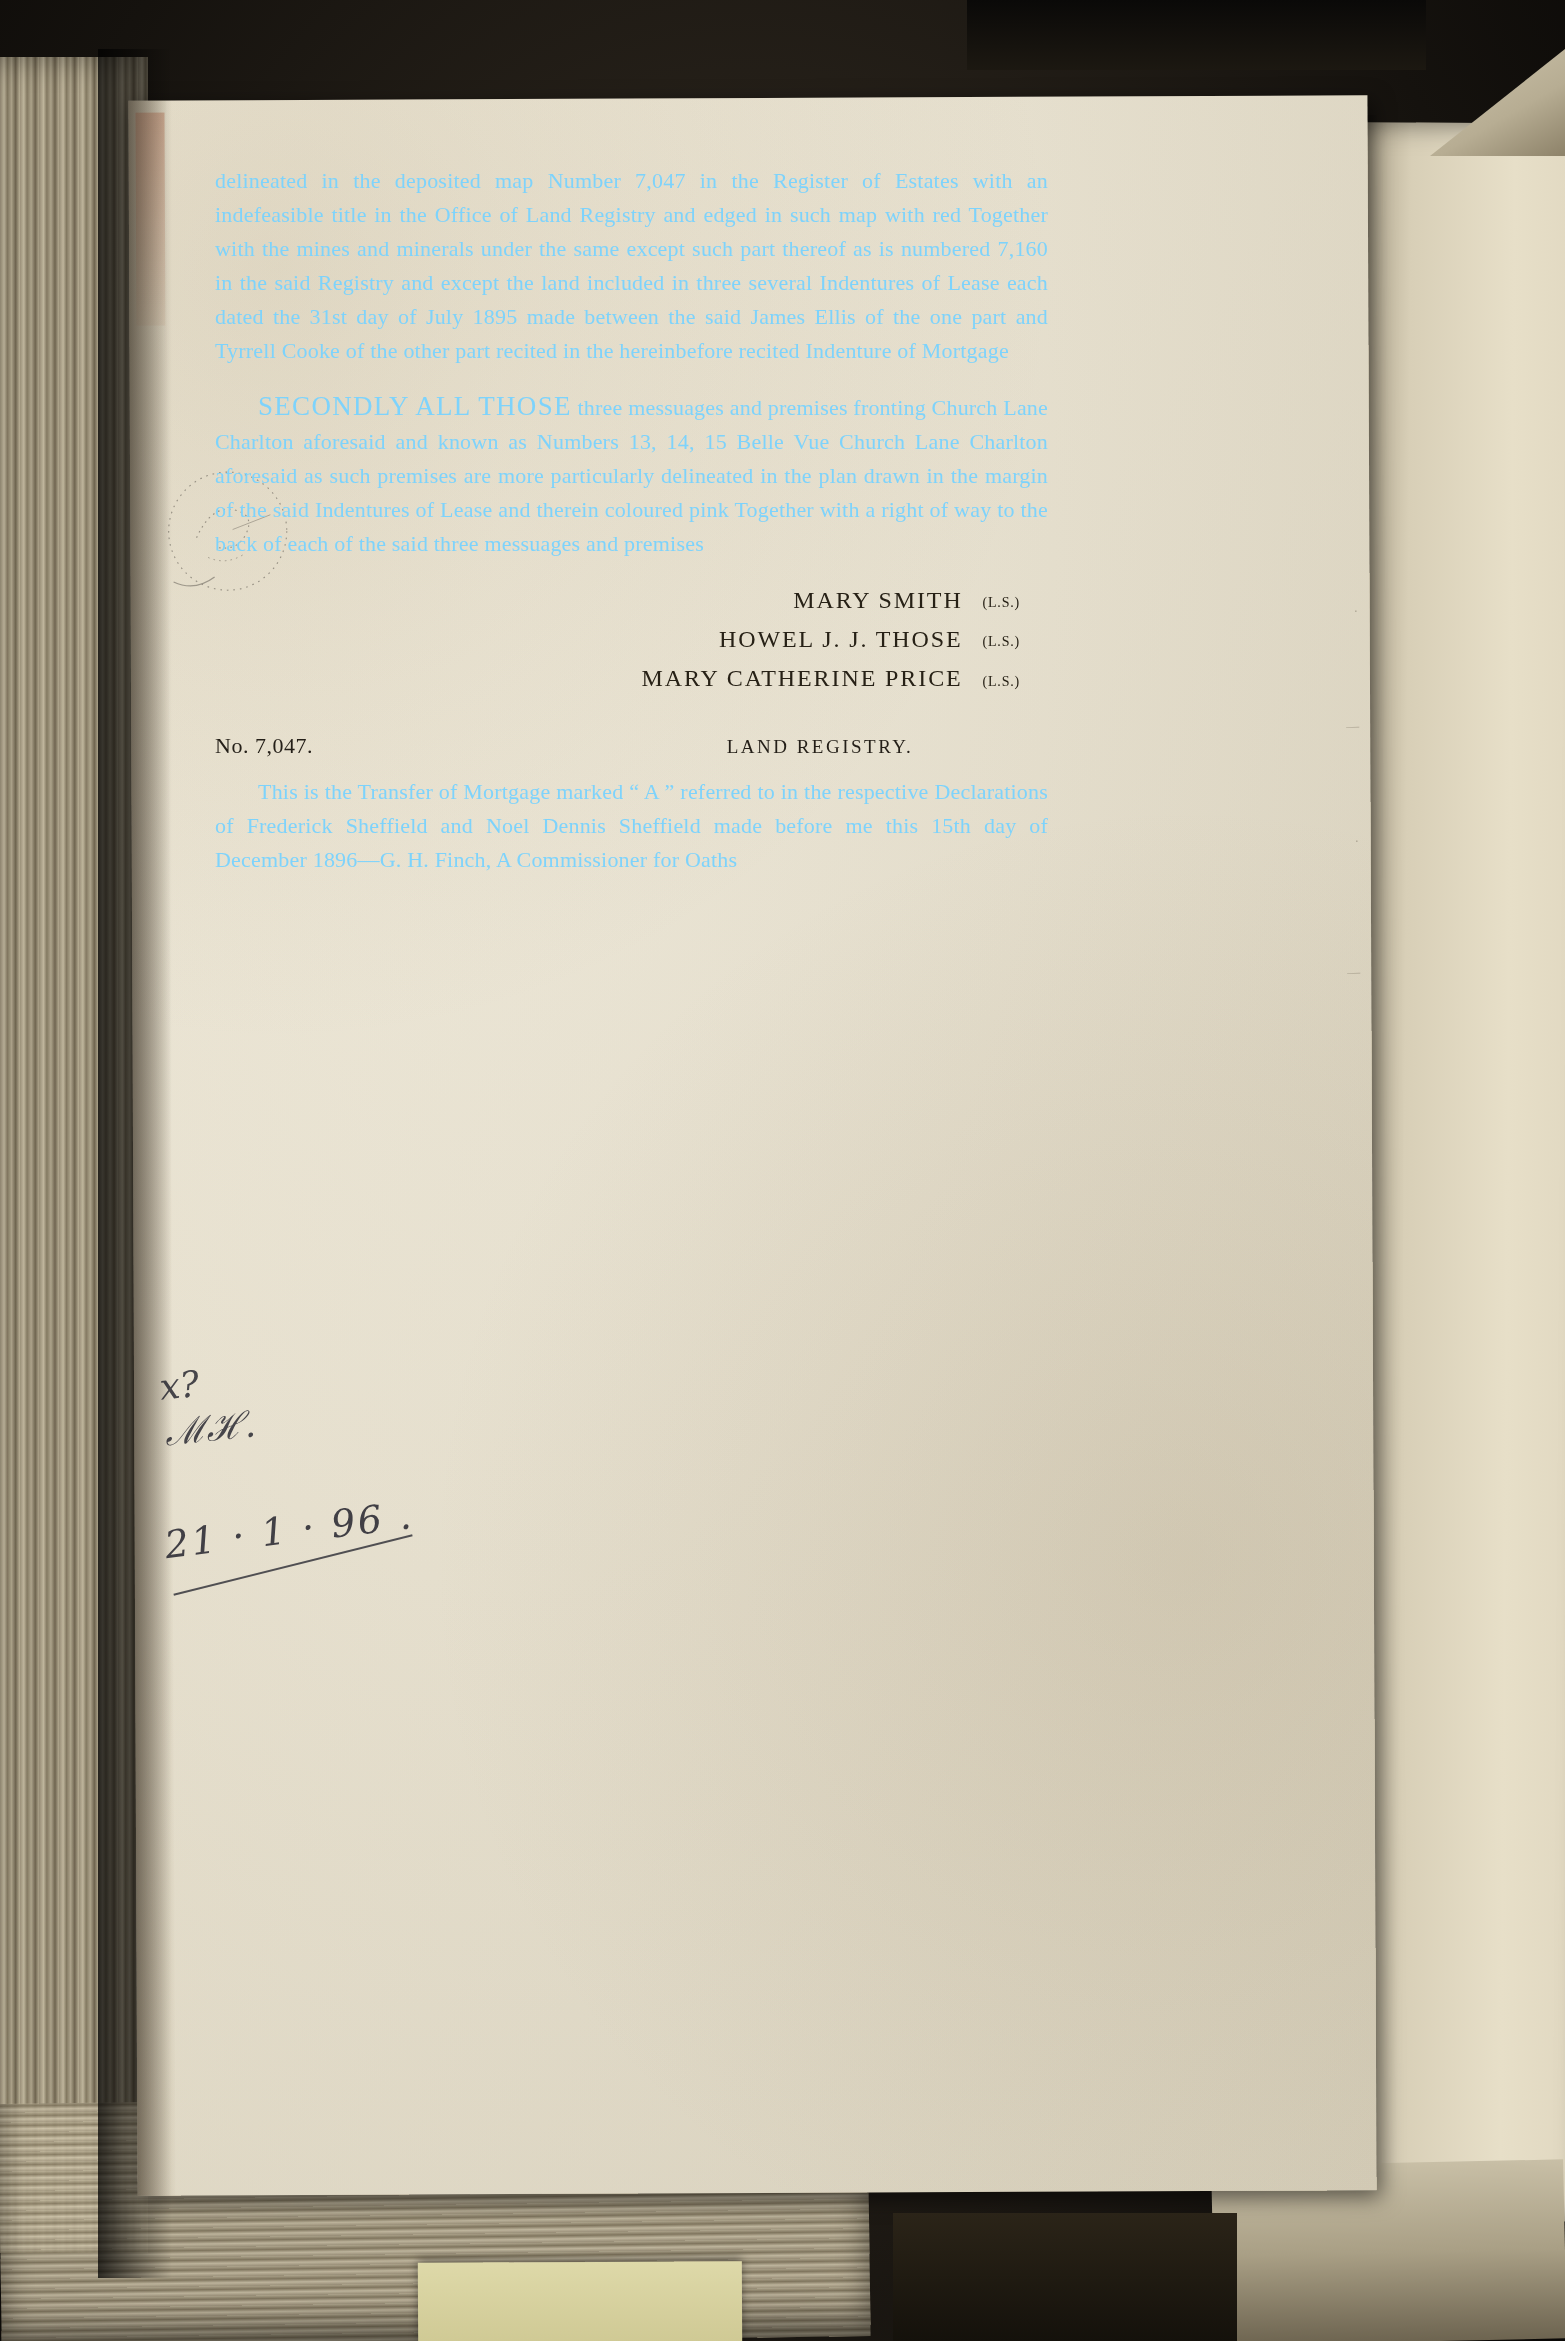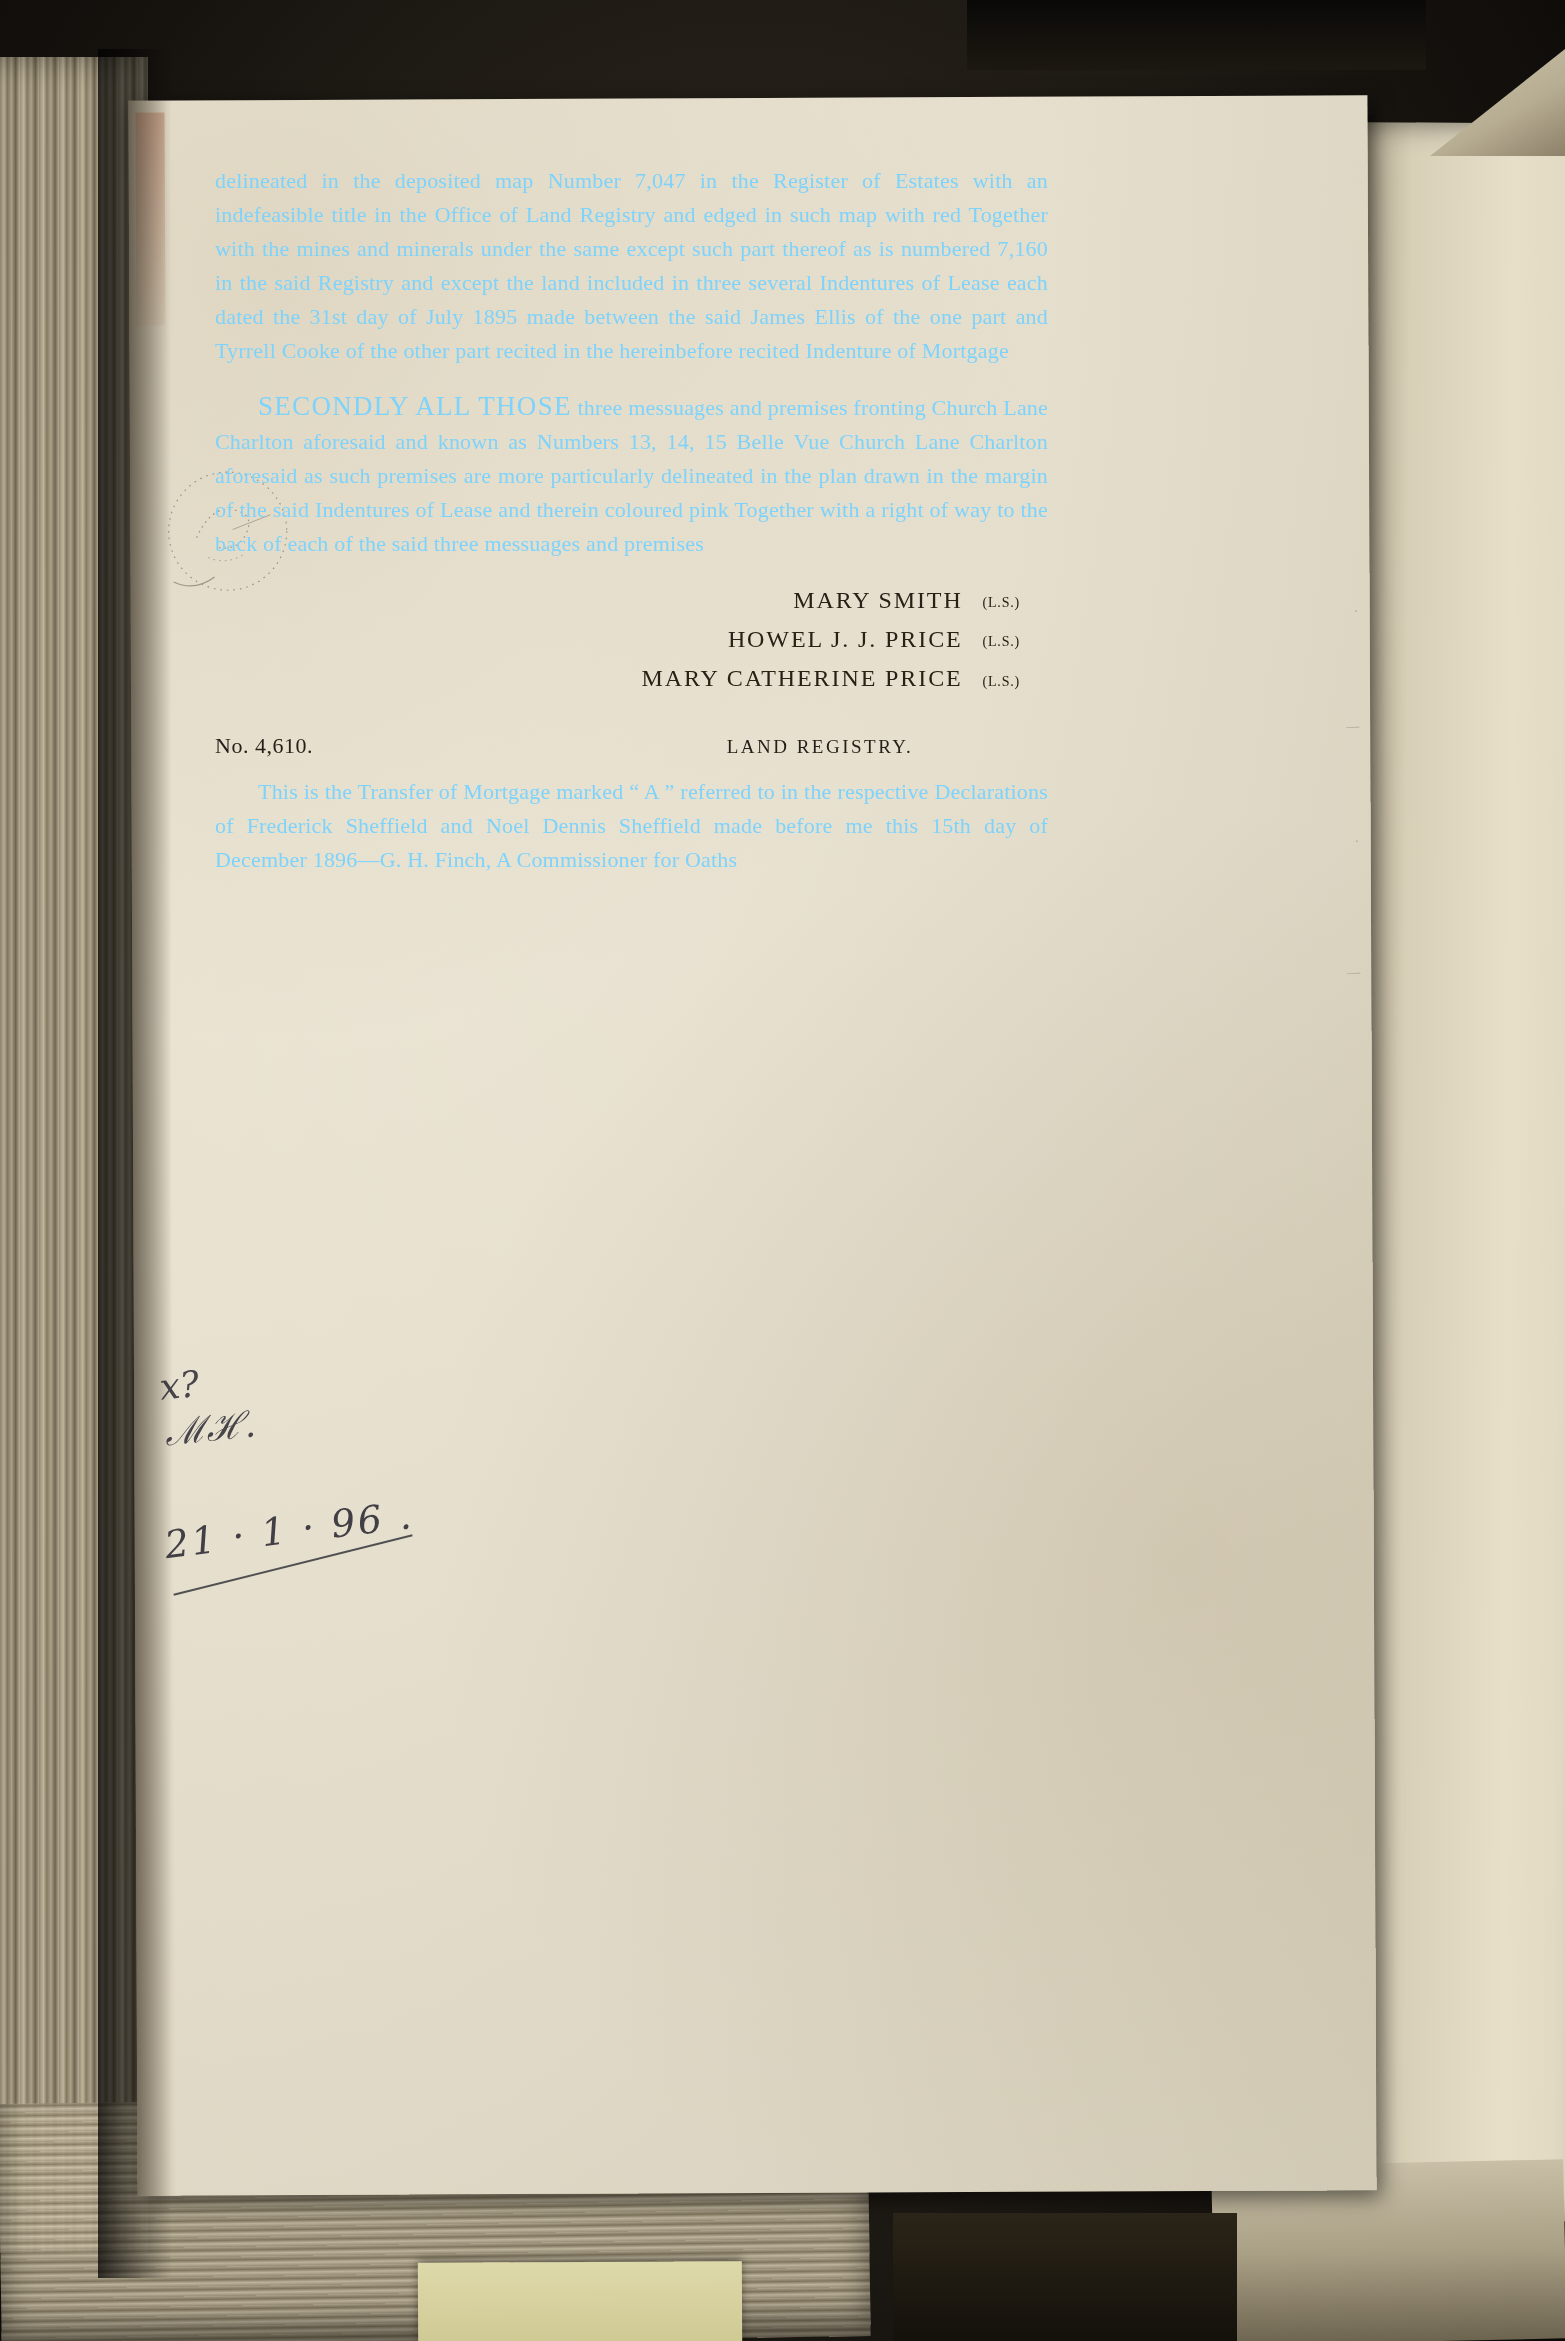--- a/index.html
+++ b/index.html
@@ -334,33 +334,33 @@
     <p class="para">delineated in the deposited map Number 7,047 in the Register of Estates with an indefeasible title in the Office of Land Registry and edged in such map with red Together with the mines and minerals under the same except such part thereof as is numbered 7,160 in the said Registry and except the land included in three several Indentures of Lease each dated the 31st day of July 1895 made between the said James Ellis of the one part and Tyrrell Cooke of the other part recited in the hereinbefore recited Indenture of Mortgage</p>
 
     <p class="para indent"><span class="smallcaps-lead">SECONDLY ALL THOSE</span><span> three messuages and premises fronting Church Lane Charlton aforesaid and known as Numbers 13, 14, 15 Belle Vue Church Lane Charlton aforesaid as such premises are more particularly delineated in the plan drawn in the margin of the said Indentures of Lease and therein coloured pink Together with a right of way to the back of each of the said three messuages and premises</span></p>
 
     <div id="signature-block">
       <div class="sig-line">
         <span>MARY SMITH</span>
         <span class="sig-ls">(L.S.)</span>
       </div>
       <div class="sig-line">
-        <span>HOWEL J. J. PRICE</span>
+        <span>HOWEL J. J. THOSE</span>
         <span class="sig-ls">(L.S.)</span>
       </div>
       <div class="sig-line">
         <span>MARY CATHERINE PRICE</span>
         <span class="sig-ls">(L.S.)</span>
       </div>
     </div>
 
 
 
     <div id="registry-row">
-      <div id="registry-number">No. 4,610.</div>
+      <div id="registry-number">No. 7,047.</div>
       <div id="registry-title">LAND REGISTRY.</div>
     </div>
 
     <p class="para indent">This is the Transfer of Mortgage marked “ A ” referred to in the respective Declarations of Frederick Sheffield and Noel Dennis Sheffield made before me this 15th day of December 1896—G. H. Finch, A Commissioner for Oaths</p>
   </div>
 
   <div class="ink" id="ink-marginal">
     <div>x?</div>
     <div>ℳℋ.</div>
   </div>

